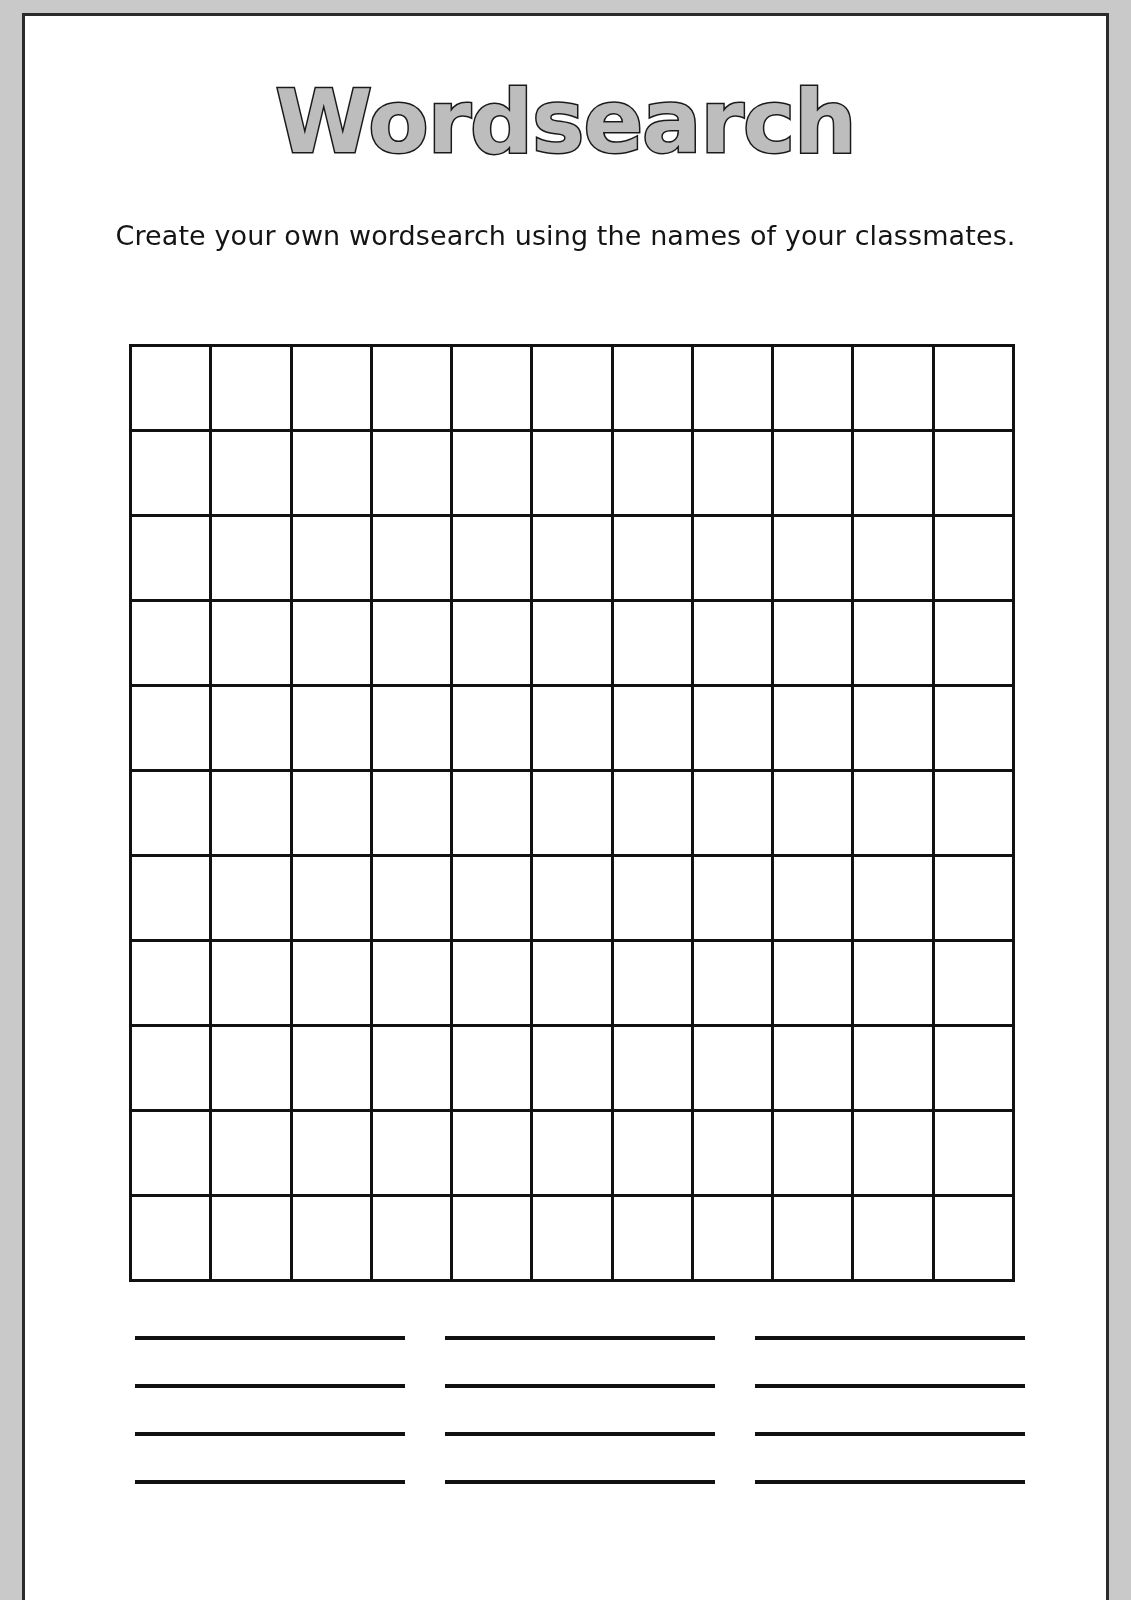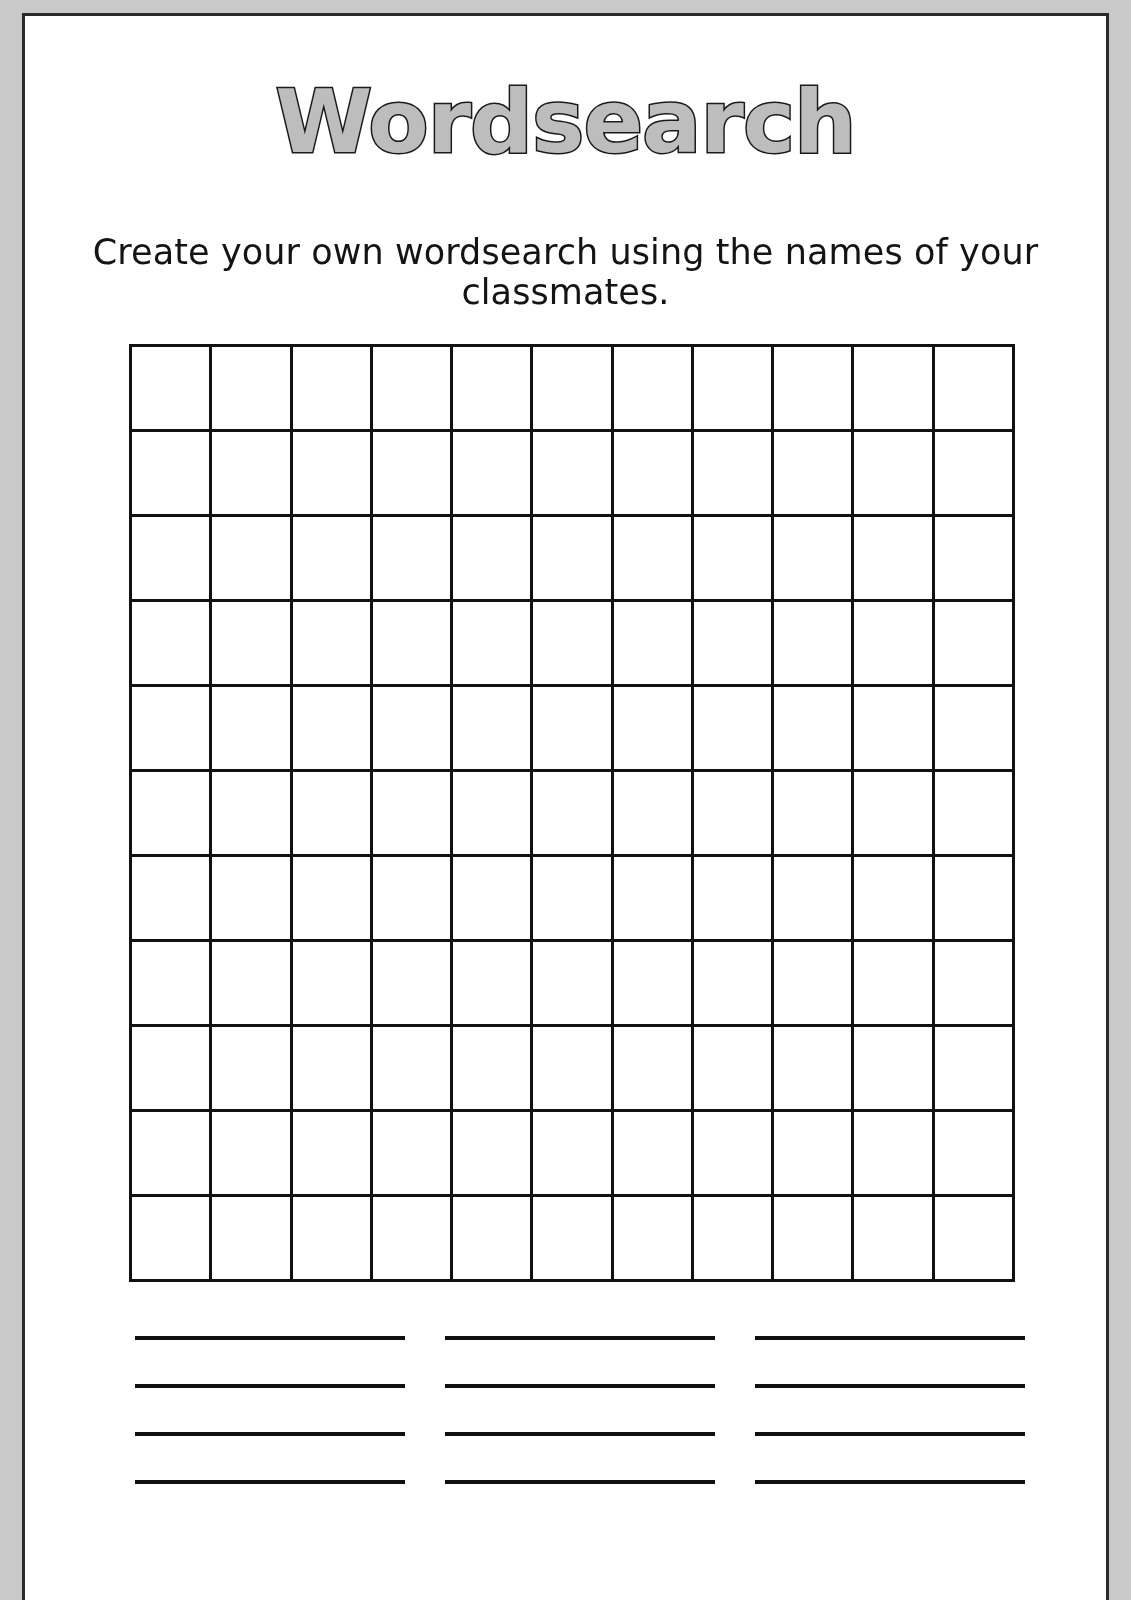--- a/index.html
+++ b/index.html
@@ -30,25 +30,25 @@
     font-family: "DejaVu Sans", sans-serif;
     font-size: 88px;
     font-weight: bold;
     letter-spacing: -1px;
     color: #bdbdbd;
     -webkit-text-stroke: 3px #1a1a1a;
     paint-order: stroke fill;
     line-height: 1.0;
   }
   .instructions {
-    margin: 12px;
+    margin: 0;
     padding: 54px 40px 0 40px;
     text-align: center;
     font-family: "DejaVu Sans", sans-serif;
-    font-size: 35px;
+    font-size: 27px;
     color: #141414;
     letter-spacing: 0.1px;
   }
   .grid-wrap {
     position: absolute;
     left: 104px;
     top: 328px;
     width: 886px;
     height: 910px;
   }

